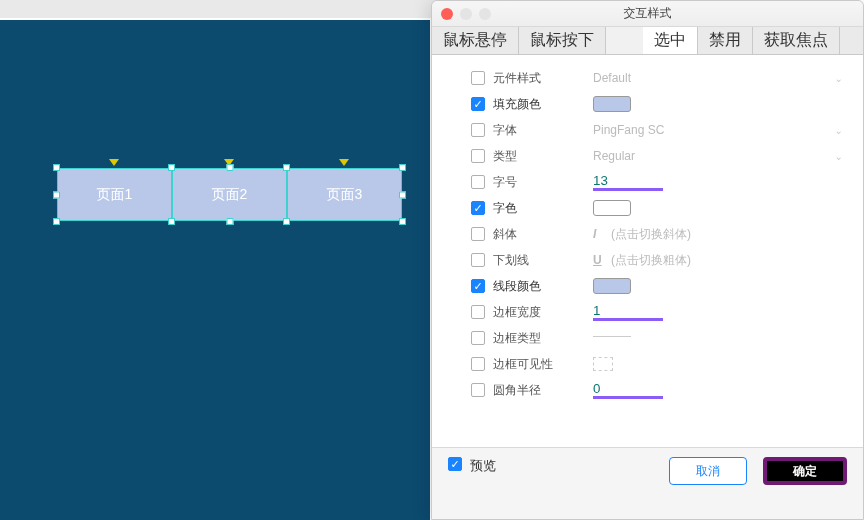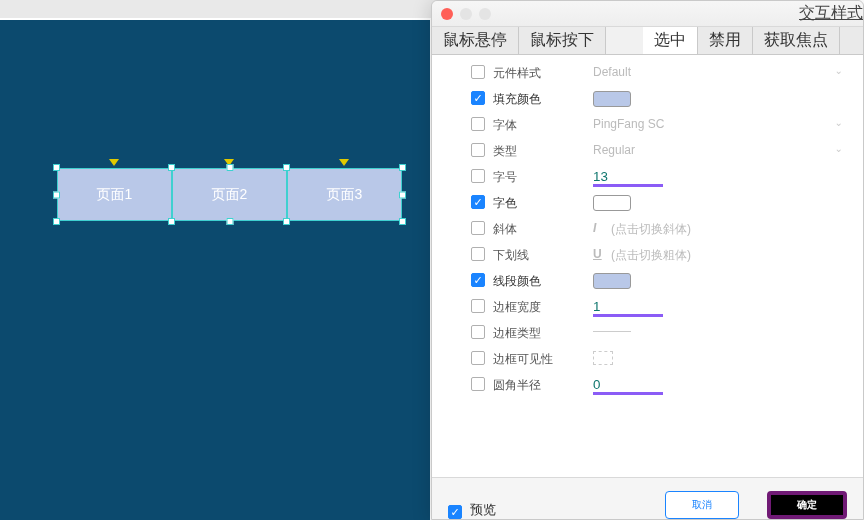--- a/index.html
+++ b/index.html
@@ -68,21 +68,21 @@
   position: relative;
   border-bottom: 1px solid #d9d9d9;
   background: linear-gradient(#f6f6f6,#eeeeee);
   border-radius: 6px 6px 0 0;
 }
 .traffic { position: absolute; left: 9px; top: 7px; display: flex; gap: 7px; }
 .tl { width: 12px; height: 12px; border-radius: 50%; }
 .tl-close { background: #ff5f57; }
 .tl-min   { background: #e4e4e4; }
 .tl-max   { background: #e4e4e4; }
-.dlg-title { flex: 1; text-align: right; font-size: 16px; color: #444; text-decoration: underline; }
+.dlg-title { flex: 1; text-align: center; font-size: 12px; color: #444; }
 .tabs {
   display: flex; height: 28px;
   border-bottom: 1px solid #c9c9c9;
   background: #f1f1f1;
 }
 .tab {
   flex: 0 0 auto;
   padding: 0 11px;
   display: flex; align-items: center;
   border-right: 1px solid #c9c9c9;
@@ -92,21 +92,21 @@
 }
 .tab.active { background: #fff; margin-left: 37px; }
 .tab-spacer { flex: 1; background: #eaeaea; }
 .props {
   flex: 1;
   background: #fff;
   overflow-y: auto;
   padding: 10px 0 0 14px;
 }
 .row {
-  display: flex; align-items: flex-start;
+  display: flex; align-items: center;
   height: 26px;
   font-size: 12px;
   padding-left: 25px;
 }
 .chk {
   width: 14px; height: 14px;
   border: 1px solid #b0b0b0;
   border-radius: 2px;
   margin-right: 8px;
   display: flex; align-items: center; justify-content: center;
@@ -130,36 +130,36 @@
 }
 .icon-glyph { color: #bbb; font-weight: bold; width: 18px; display: inline-block; }
 .hint { color: #bbb; font-size: 12px; }
 .line-type {
   width: 38px; height: 10px; border-top: 1px solid #ccc; display: inline-block; margin-top: 6px;
 }
 .dashed-box {
   width: 20px; height: 14px; border: 1px dashed #ccc; display: inline-block;
 }
 .footer {
-  height: 42px;
+  height: 72px;
   border-top: 1px solid #d9d9d9;
   background: #f5f5f5;
-  display: flex; align-items: flex-end;
-  padding: 0 16px;
+  display: flex; align-items: flex-start;
+  padding: 9px 16px;
 }
 .footer .chk { margin-right: 8px; }
 .footer-label { font-size: 13px; color: #333; }
 .footer-spacer { flex: 1; }
 .btn {
   height: 28px; padding: 0 26px;
   border-radius: 4px;
-  font-size: 10px;
+  font-size: 12px;
   cursor: pointer;
   display: flex; align-items: center; justify-content: center;
-  margin-left: 28px;
+  margin-left: 16px;
 }
 .btn-secondary { background: #fff; border: 1px solid #1a84ff; color: #1a84ff; }
 .btn-primary   { background: #000000; border: 4px solid #701a75; color: #fff; font-weight: bold; }
 .chev { color: #ccc; font-size: 10px; margin-left: auto; margin-right: 20px; }
 </style>
 </head>
 <body>
 
 <div class="canvas">
   <div class="canvas-top"></div>

